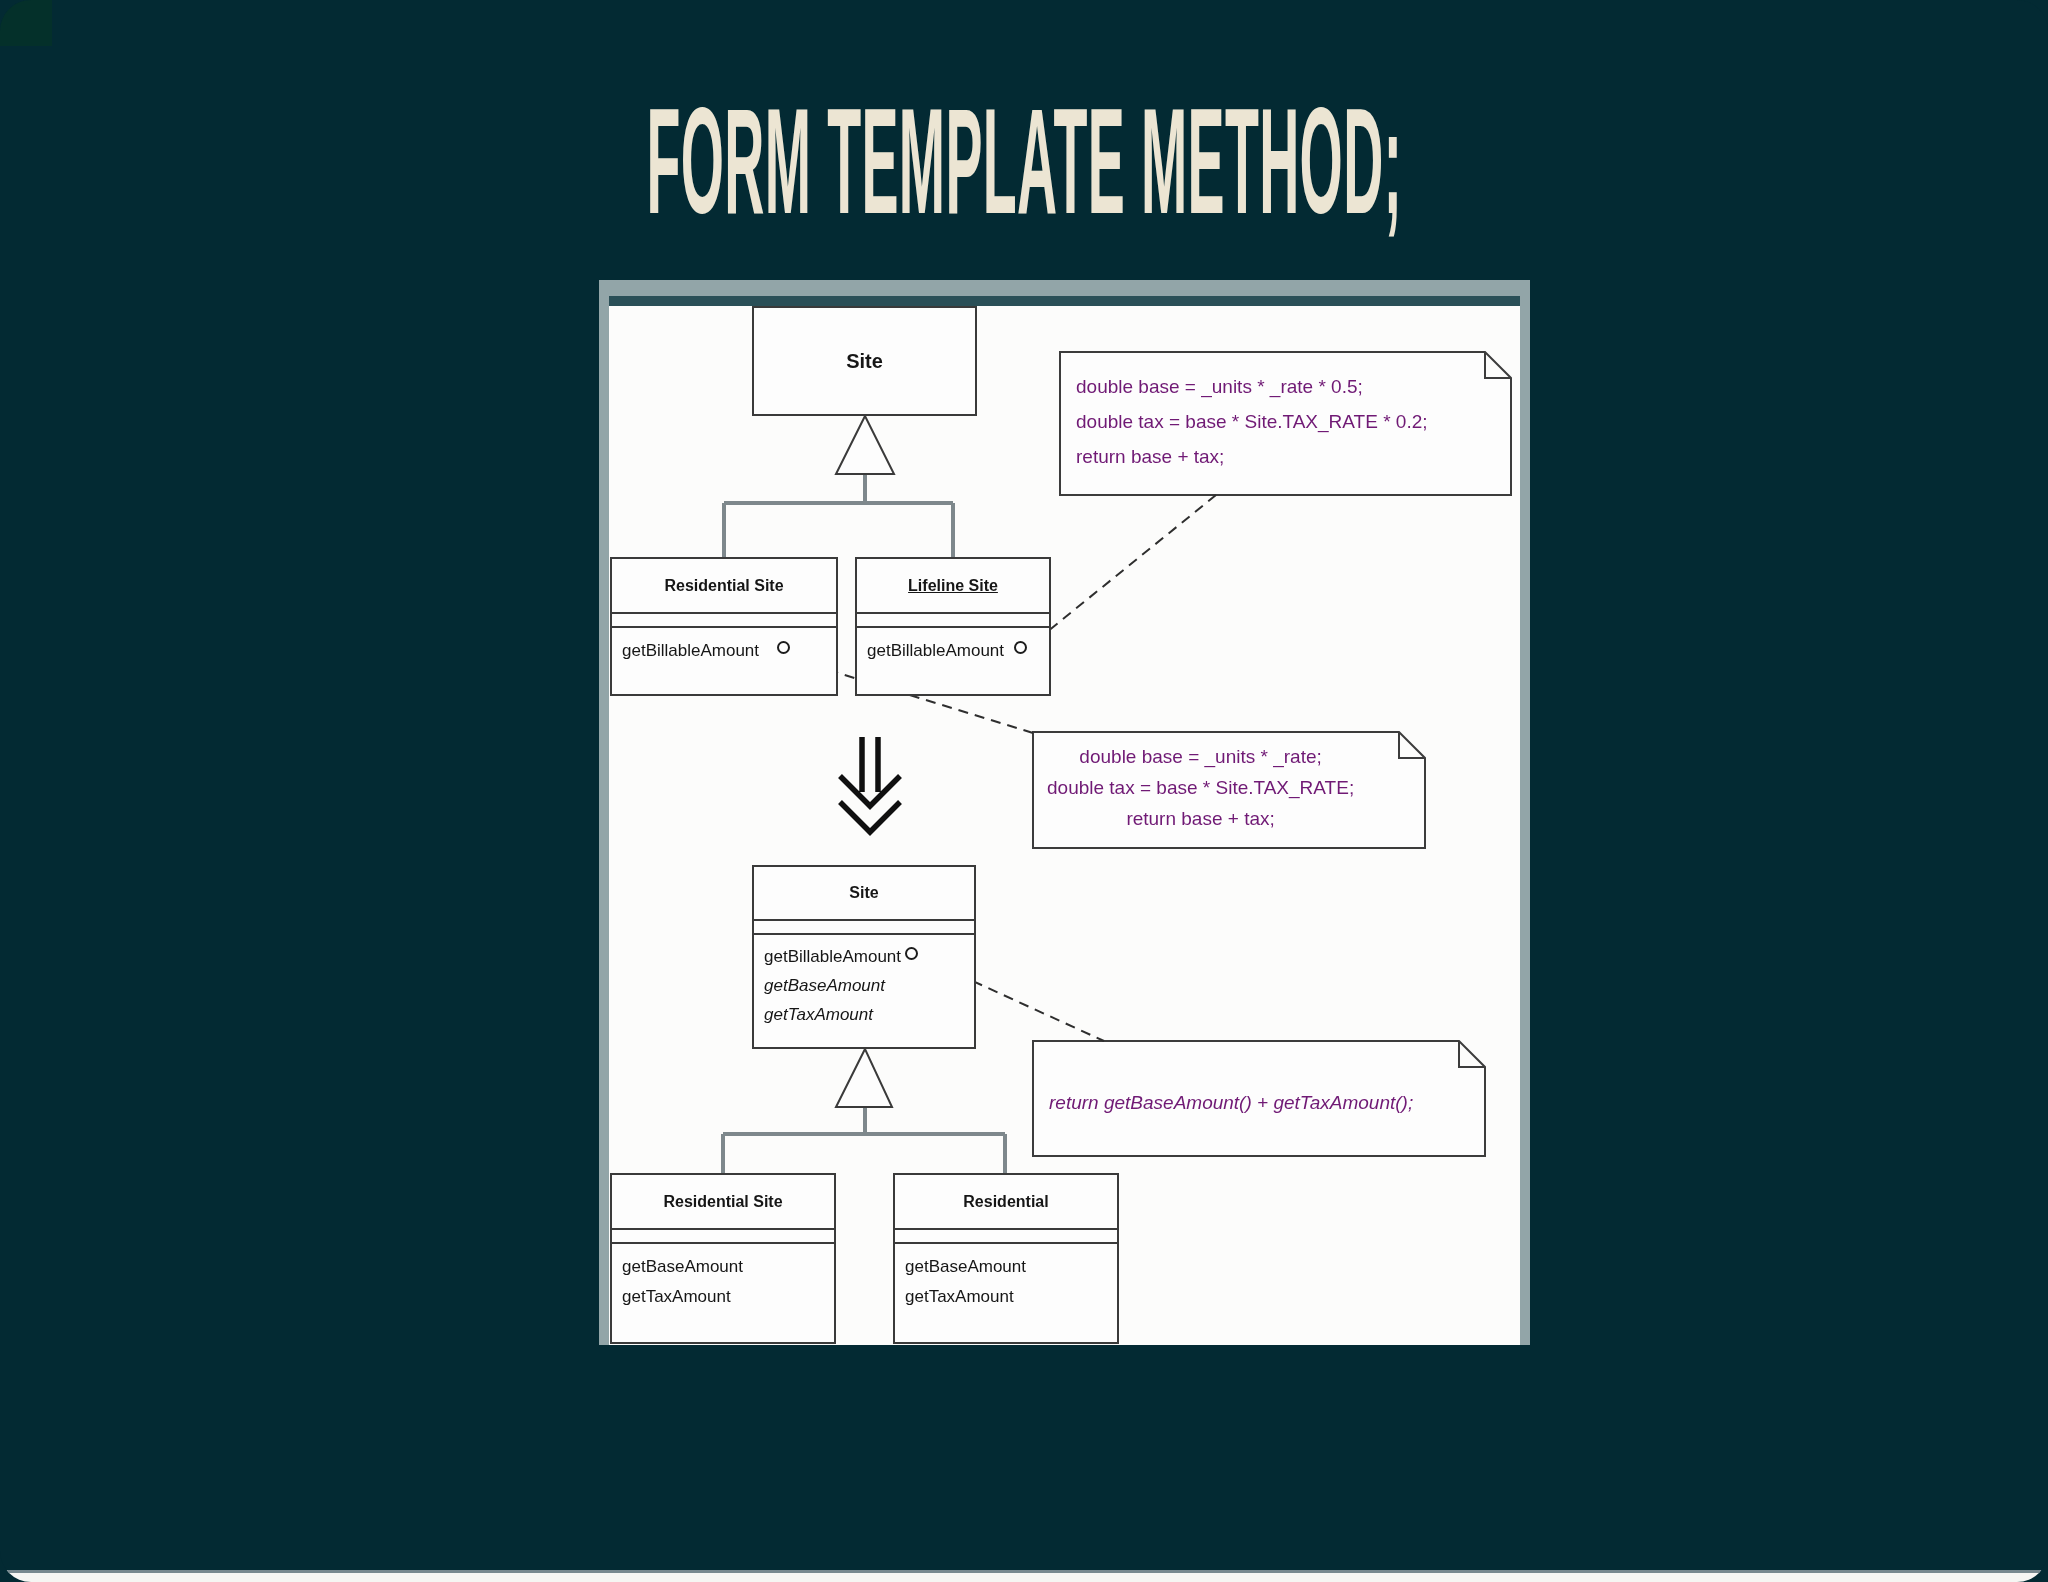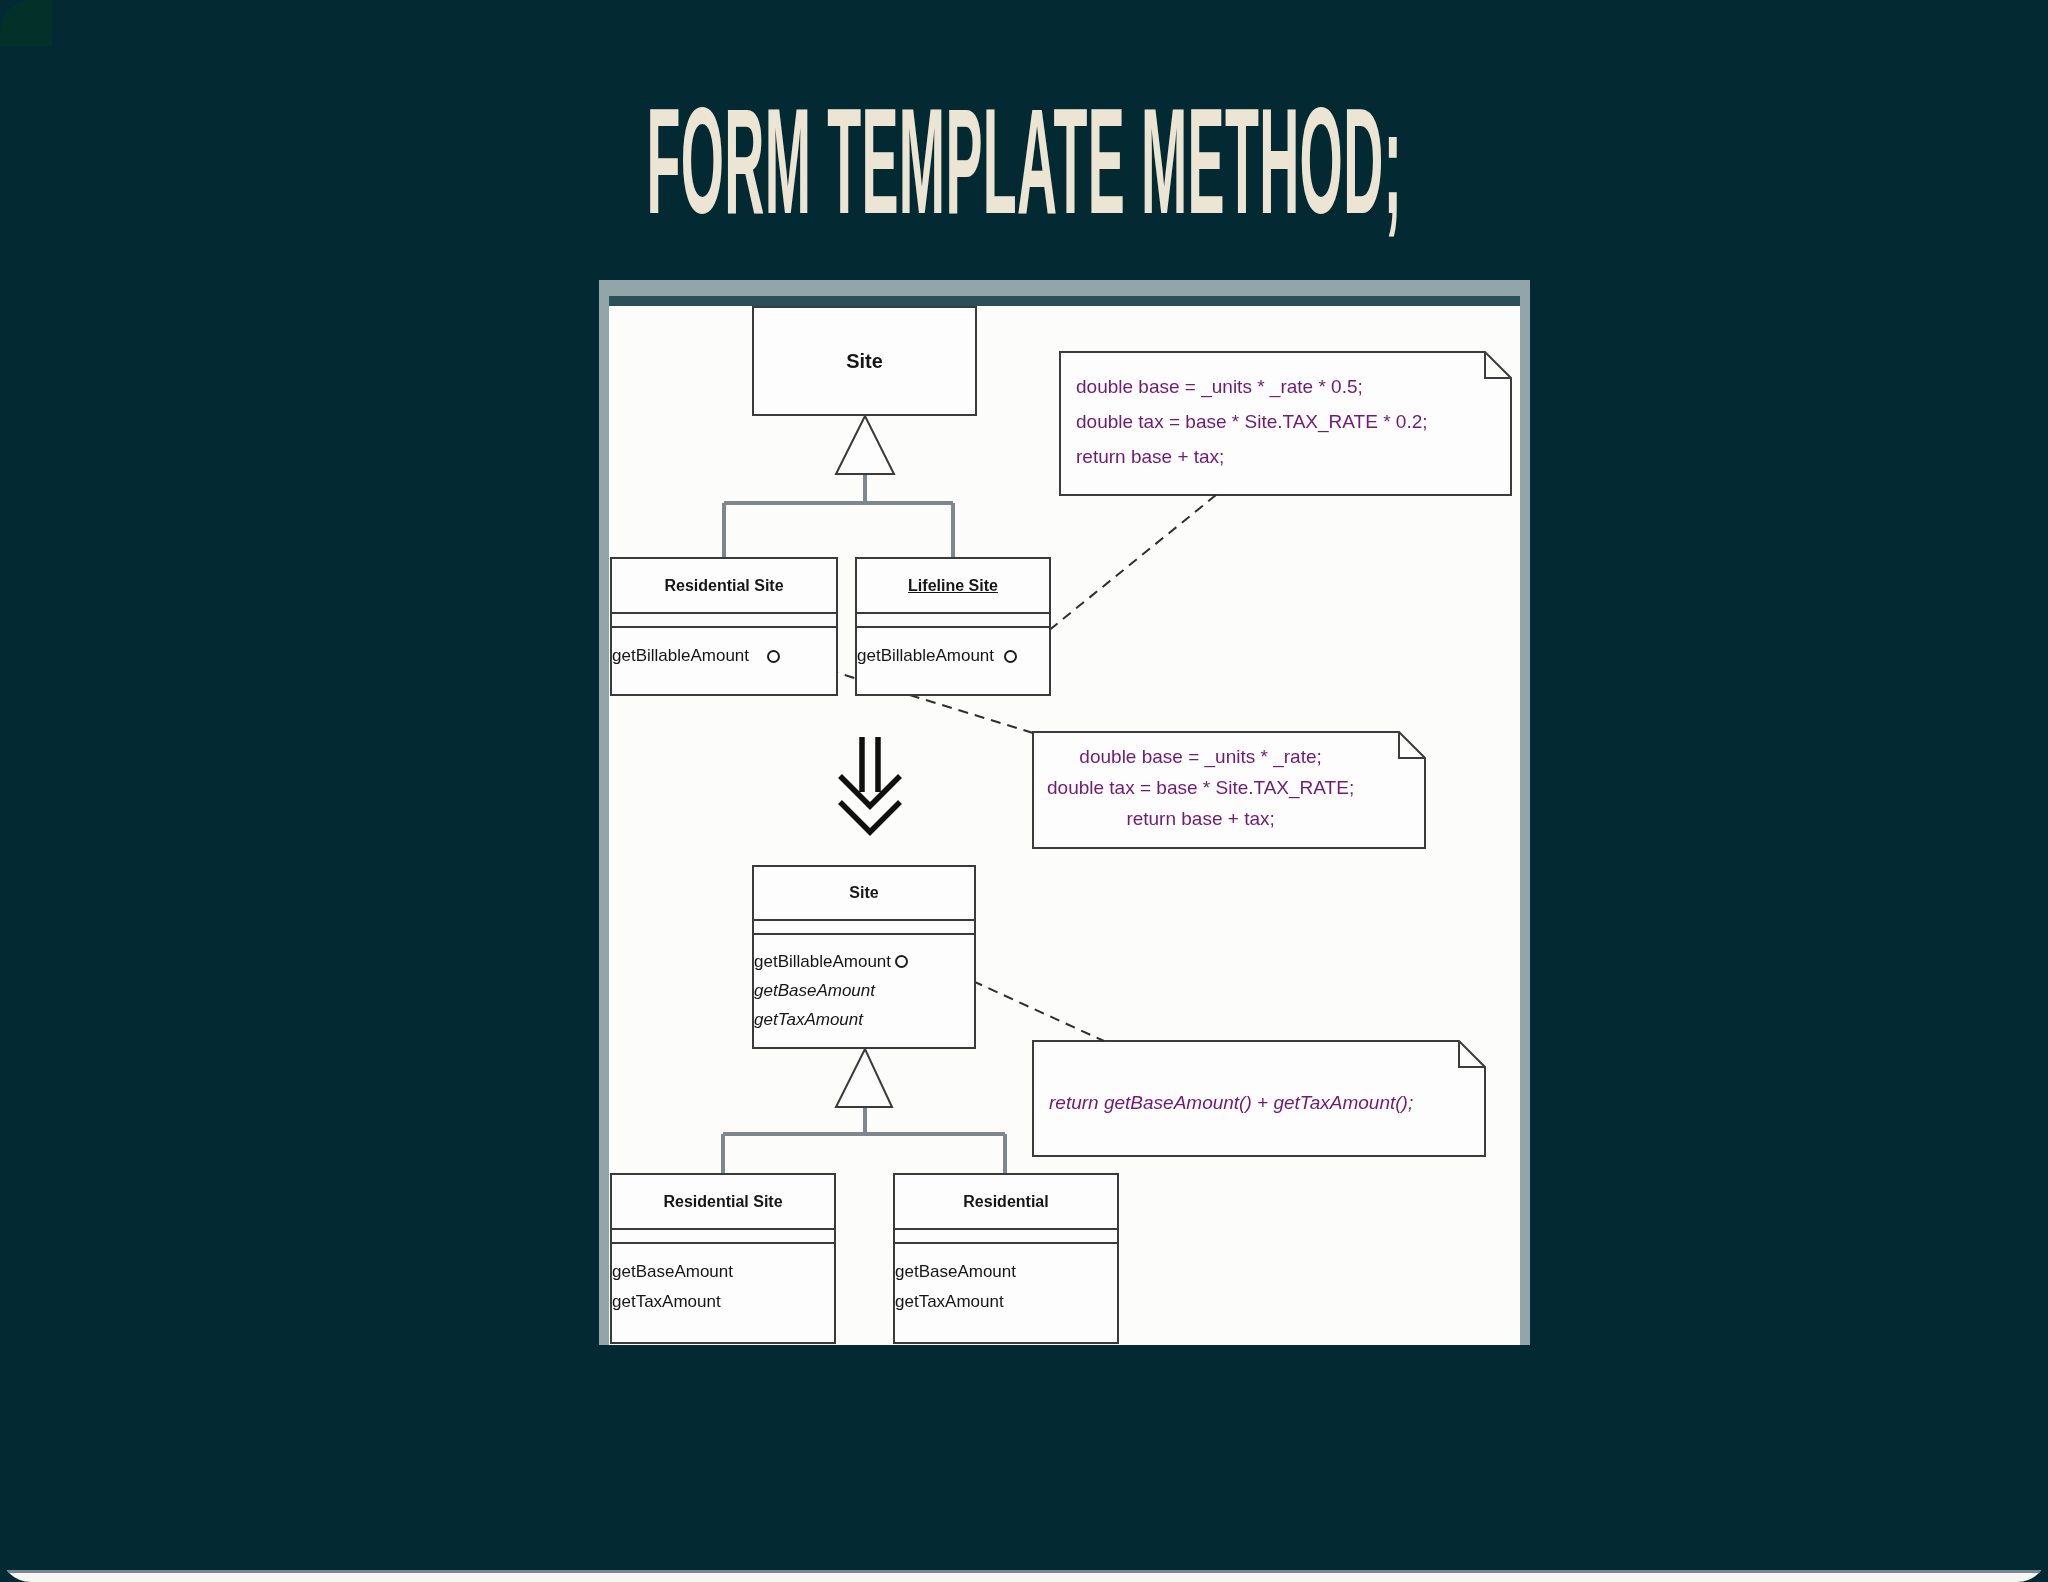--- a/index.html
+++ b/index.html
@@ -22,21 +22,21 @@
   .diagram { position:absolute; left:0; top:0; width:931px; height:1065px; }
   .overlay { position:absolute; left:0; top:0; }
 
   
   .uml { position:absolute; background:#fdfdfd; border:2px solid #3a3a3a; box-sizing:border-box; color:#161616; }
   .uml.single { display:flex; align-items:center; justify-content:center; }
   .hdr { display:flex; align-items:center; justify-content:center;
          font-weight:bold; font-size:16px; border-bottom:2px solid #3a3a3a; }
   .attrs { height:12px; border-bottom:2px solid #3a3a3a; }
   .methods { font-size:17px; }
-  .mrow { display:flex; align-items:center; height:30px; }
+  .mrow { display:flex; align-items:flex-start; height:30px; padding-left:10px; }
   .klass-title { font-weight:bold; font-size:20px; }
   .lollipop { width:9px; height:9px; border:2px solid #1d1d1d; border-radius:50%; background:#fff; flex:none; }
   .it { font-style:italic; }
 
   
   .note-text { position:absolute; font-size:19px; color:#701a75; white-space:nowrap; }
 
   .bottom-bar { position:absolute; left:0; right:0; bottom:0; height:9px;
                 background:#f6f6f3; border-top:3px solid #78898f; }
 </style>

